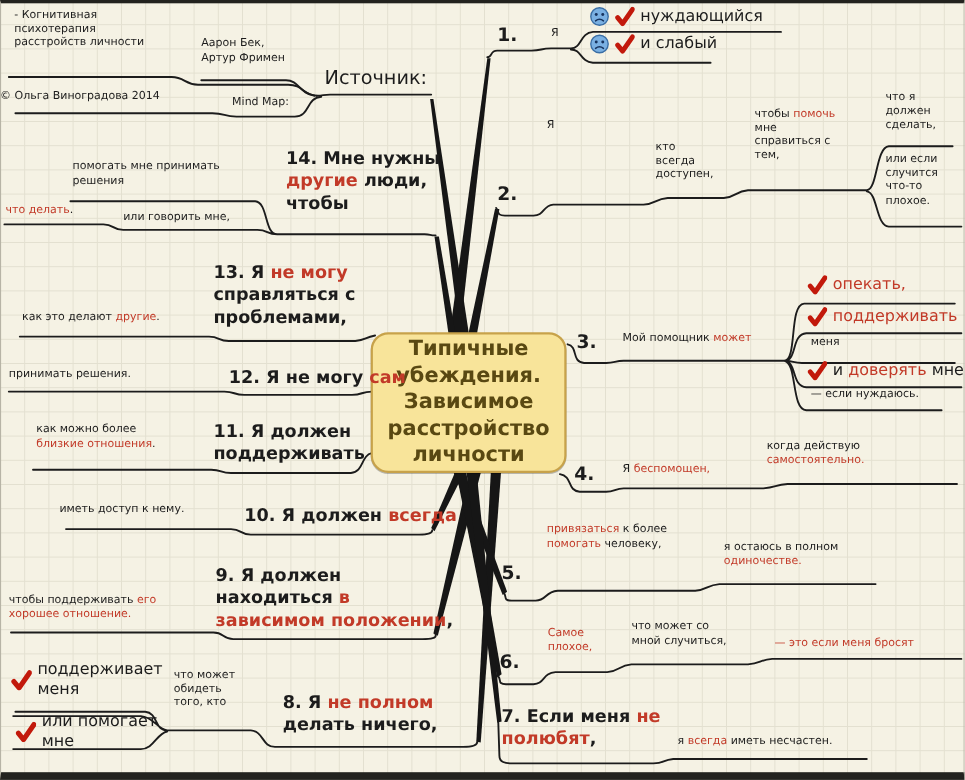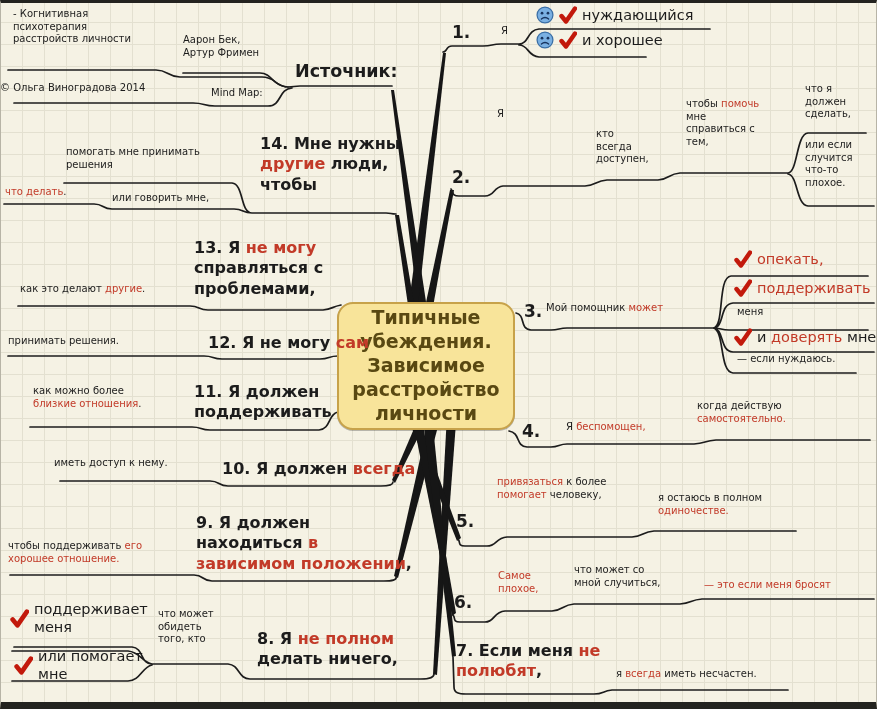--- a/index.html
+++ b/index.html
@@ -29,21 +29,21 @@
   .row{position:absolute;display:flex;align-items:center;gap:5px;z-index:10}
   .row .txt{white-space:pre-line;font-size:14.5px;line-height:1.25}
   .icon{flex:0 0 auto;display:block}
   .center-box{
     position:absolute;left:337px;top:302px;width:178px;height:128px;z-index:5;
     background:var(--boxfill);border:2.5px solid var(--boxborder);border-radius:16px;
     display:flex;align-items:center;justify-content:center;text-align:center;
     font-size:19px;font-weight:700;color:var(--boxtext);line-height:1.26;white-space:pre-line;
     box-shadow:0 1px 0 rgba(0,0,0,.25);
   }
-  .srclabel{position:absolute;font-size:17.5px;font-weight:700;z-index:10}
+  .srclabel{position:absolute;font-size:17.5px;font-weight:400;z-index:10}
   .hidden-defs{position:absolute;width:0;height:0;overflow:hidden}
 </style>
 </head>
 <body>
 
 <svg class="hidden-defs" aria-hidden="true">
   <defs>
     <symbol id="sym-check" viewBox="0 0 18 18">
       <path d="M2.5,10 L7,15.5 L16,2.5" fill="none" stroke="#c2190b" stroke-width="4.4" stroke-linecap="round" stroke-linejoin="round"></path>
     </symbol>
@@ -115,21 +115,21 @@
     </svg>
   <span class="txt">нуждающийся</span>
 </div>
 <div class="row" style="left:536px;top:31px">
   <svg class="icon" width="18" height="18">
       <use href="#sym-sad"></use>
     </svg>
   <svg class="icon" width="18" height="18">
       <use href="#sym-check"></use>
     </svg>
-  <span class="txt">и хорошее</span>
+  <span class="txt">и слабый</span>
 </div>
 
 <div class="num" style="left:452px;top:167px">2.</div>
 <div class="node" style="left:497px;top:108px"><span>Я
 </span></div>
 <div class="node" style="left:596px;top:128px">кто
 всегда
 доступен,</div>
 <div class="node" style="left:686px;top:98px"><span>чтобы </span><span class="red">помочь</span><span>
 мне
@@ -137,21 +137,21 @@
 тем,</span></div>
 <div class="node" style="left:805px;top:83px">что я
 должен
 сделать,</div>
 <div class="node" style="left:805px;top:139px">или если
 случится
 что-то
 плохое.</div>
 
 <div class="num" style="left:524px;top:301px">3.</div>
-<div class="node" style="left:546px;top:302px"><span>Мой помощник </span><span class="red">может</span></div>
+<div class="node" style="left:566px;top:302px"><span>Мой помощник </span><span class="red">может</span></div>
 <div class="row" style="left:734px;top:250px">
   <svg class="icon" width="18" height="18">
       <use href="#sym-check"></use>
     </svg>
   <span class="txt"><span class="red">опекать,</span></span>
 </div>
 <div class="row" style="left:734px;top:279px">
   <svg class="icon" width="18" height="18">
       <use href="#sym-check"></use>
     </svg>
@@ -166,21 +166,21 @@
 </div>
 <div class="node" style="left:737px;top:353px">— если нуждаюсь.</div>
 
 <div class="num" style="left:522px;top:421px">4.</div>
 <div class="node" style="left:566px;top:421px"><span>Я </span><span class="red">беспомощен,</span></div>
 <div class="node" style="left:697px;top:400px"><span>когда действую
 </span><span class="red">самостоятельно.</span></div>
 
 <div class="num" style="left:456px;top:511px">5.</div>
 <div class="node" style="left:497px;top:476px"><span class="red">привязаться</span><span> к более
-</span><span class="red">помогает</span><span> человеку,</span></div>
+</span><span class="red">помогать</span><span> человеку,</span></div>
 <div class="node" style="left:658px;top:492px"><span>я остаюсь в полном
 </span><span class="red">одиночестве.</span></div>
 
 <div class="num" style="left:454px;top:592px">6.</div>
 <div class="node" style="left:498px;top:570px"><span class="red">Самое
 плохое,</span></div>
 <div class="node" style="left:574px;top:564px">что может со
 мной случиться,</div>
 <div class="node" style="left:704px;top:579px"><span class="red">— это если меня бросят</span></div>
 

